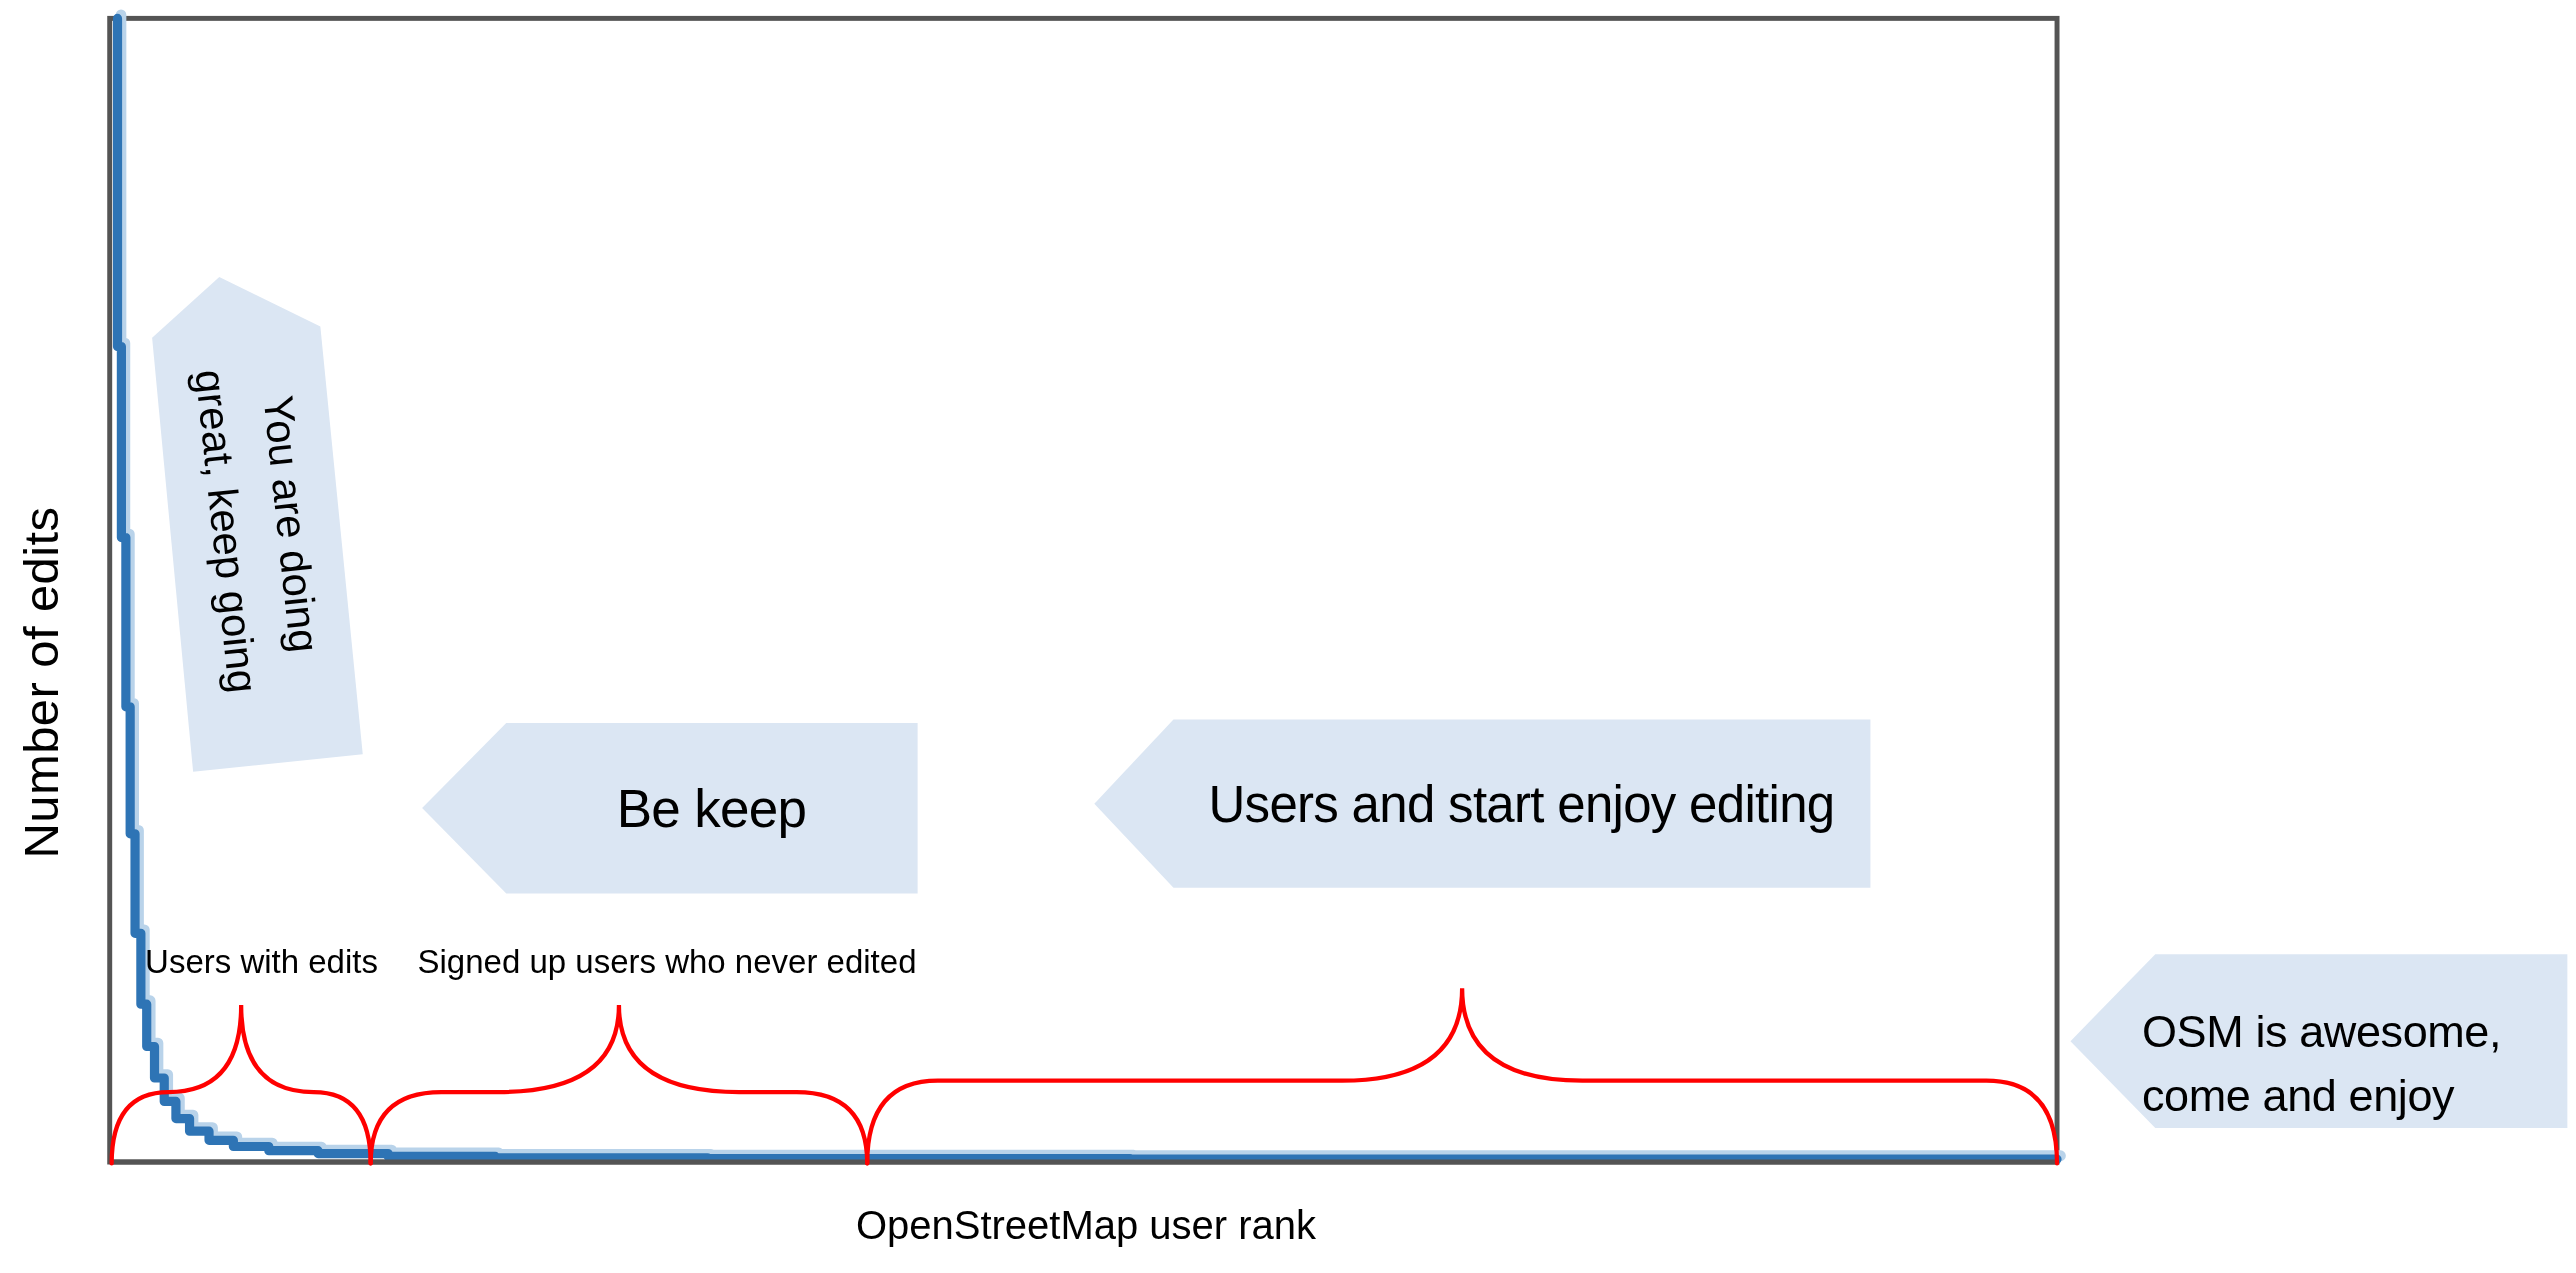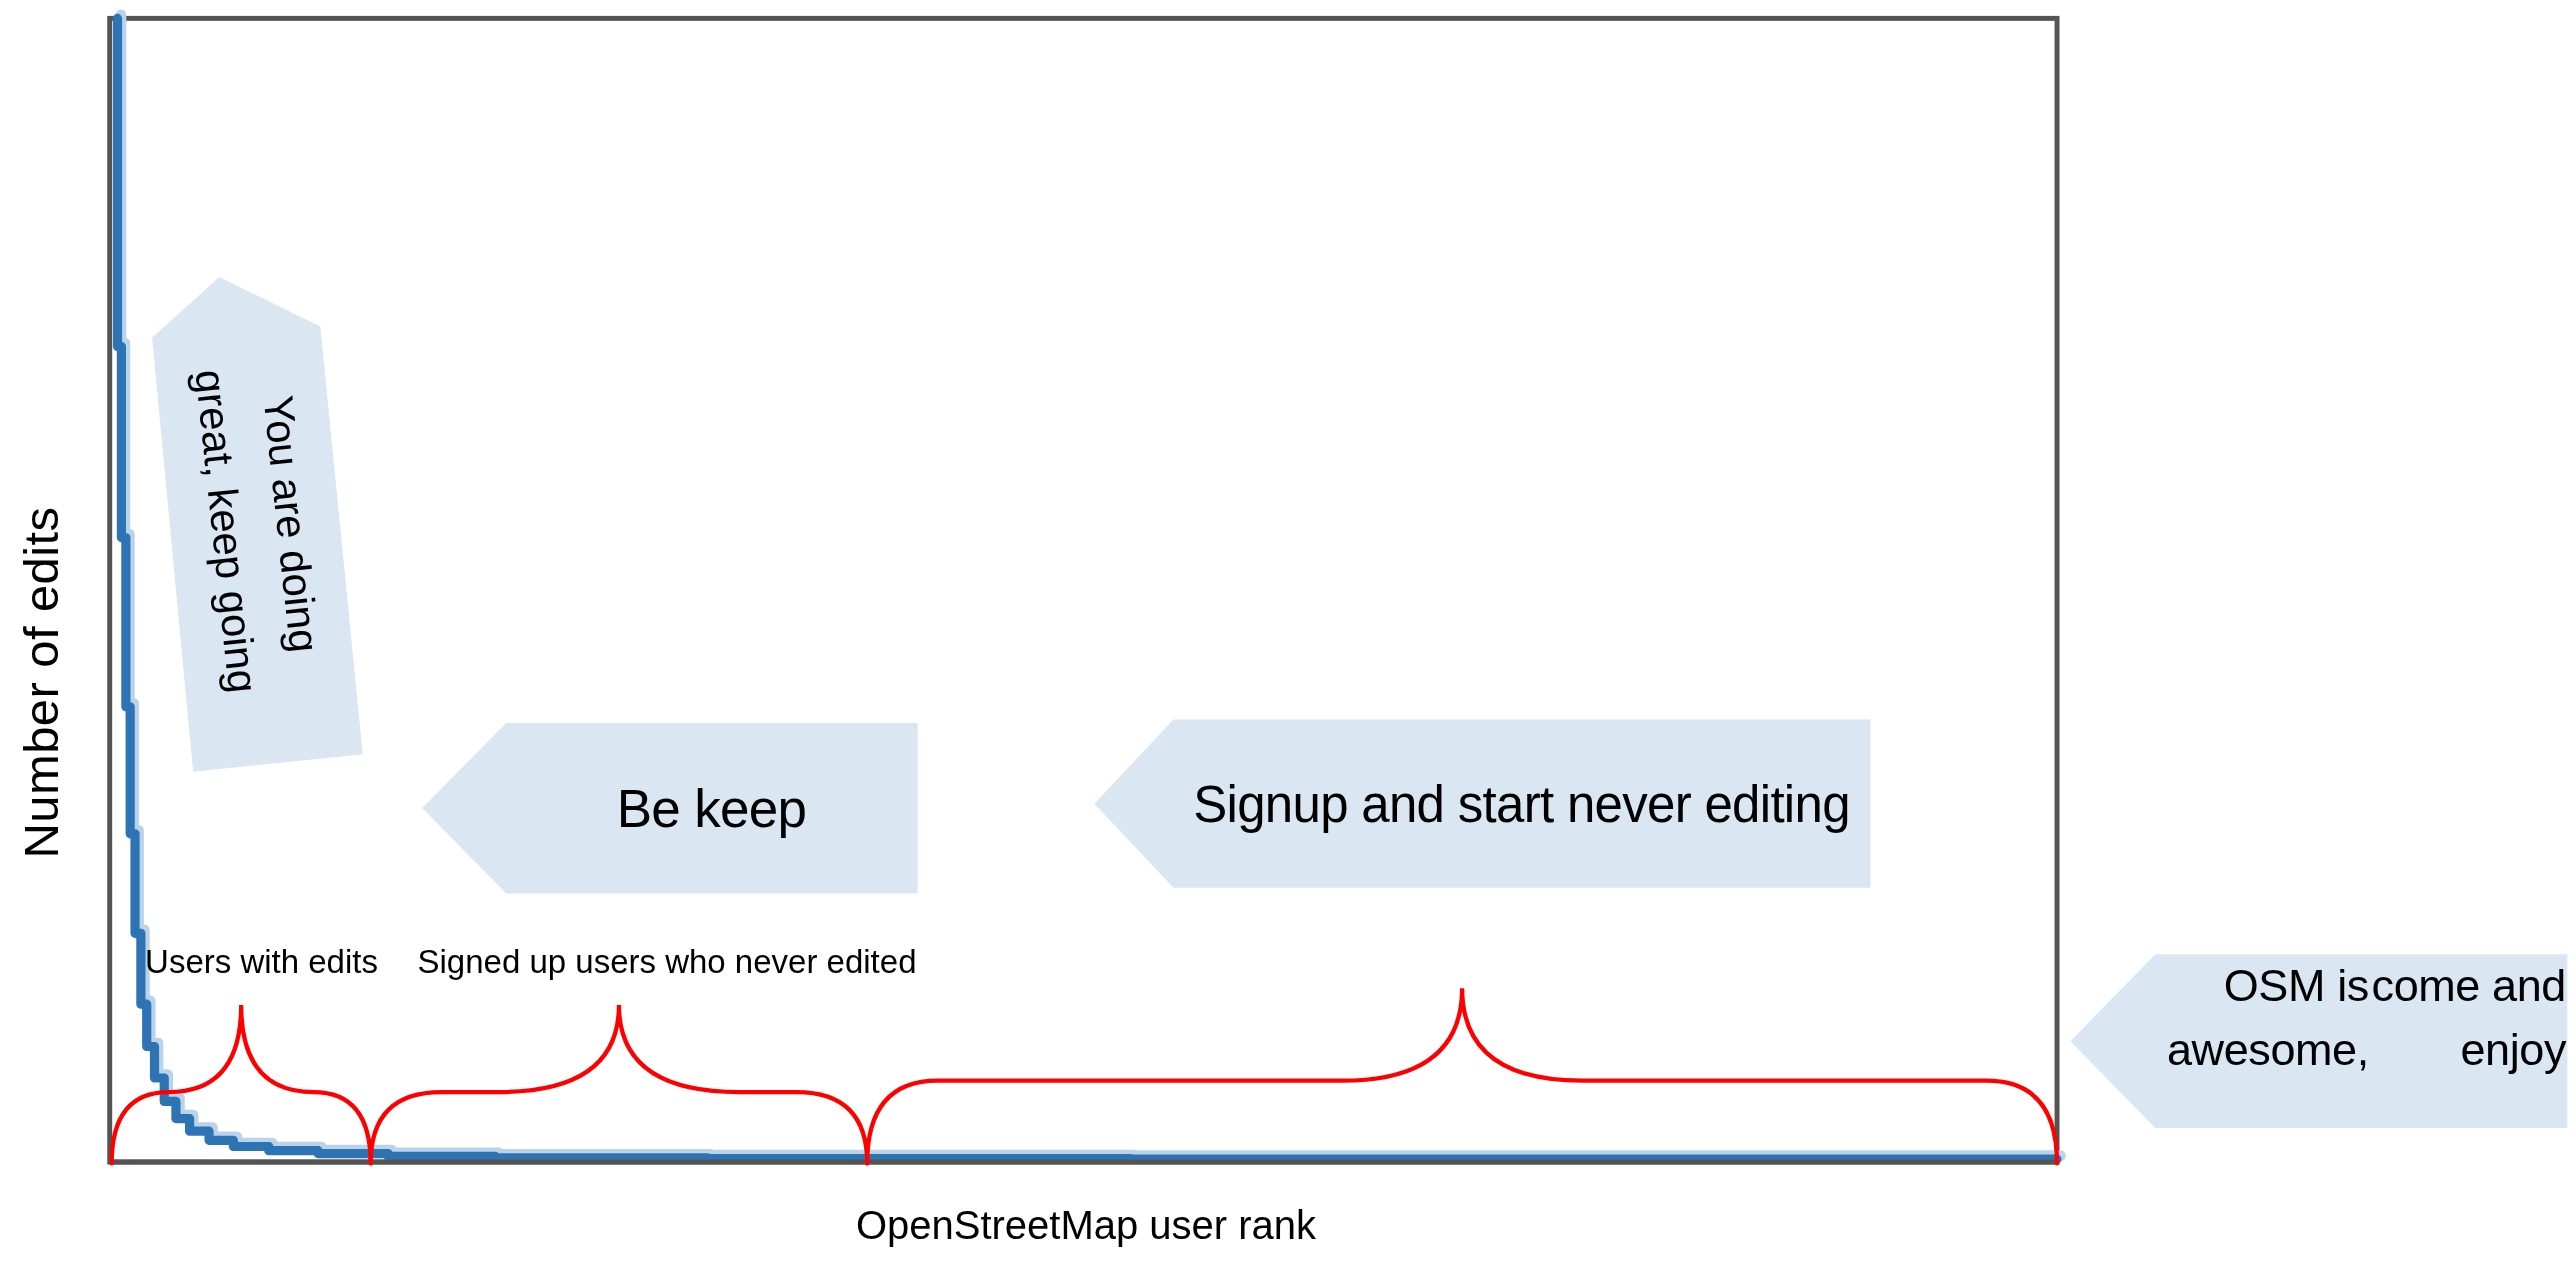--- a/index.html
+++ b/index.html
@@ -13,21 +13,21 @@
   .ylab{left:-384px;top:652px;width:855px;height:61px;font-size:49px;
         transform:rotate(-90deg);letter-spacing:0.4px;}
   .xlab{left:662px;top:1203px;width:848px;height:57px;font-size:40px;}
   .brace-lbl{font-size:33px;height:40px;}
   .brace-lbl-1{left:14px;top:943px;width:495px;}
   .brace-lbl-2{left:349px;top:943px;width:636px;}
   .brace-lbl-3{left:1111px;top:927px;width:707px;}
   .co-bebold{left:506px;top:723px;width:411px;height:170px;font-size:53px;letter-spacing:-0.7px;}
   .co-signup{left:1173px;top:720px;width:697px;height:168px;font-size:51px;letter-spacing:-0.7px;}
   .co-osm{left:2142px;top:954px;width:424px;height:219px;font-size:45px;line-height:64px;
-          display:flex;flex-direction:row;justify-content:center;align-items:flex-start;letter-spacing:-0.4px;text-align:right;}
+          display:flex;flex-direction:column;justify-content:center;align-items:flex-start;letter-spacing:-0.4px;}
   .co-keepgoing{left:185px;top:303px;width:139px;height:450px;font-size:42px;line-height:65px;
           writing-mode:vertical-rl;text-align:center;transform:rotate(-6deg);
           white-space:pre-line;letter-spacing:0;}
 </style>
 </head>
 <body>
 
 <div class="stage">
 
   <svg class="layer" width="2576" height="1273" viewBox="0 0 3644 1801">
@@ -53,19 +53,19 @@
 
   <div class="lbl ylab center">Number of edits</div>
   <div class="lbl xlab center">OpenStreetMap user rank</div>
 
   <div class="lbl brace-lbl brace-lbl-1 center">Users with edits</div>
   <div class="lbl brace-lbl brace-lbl-2 center">Signed up users who never edited</div>
 
   <div class="lbl co-keepgoing">You are doing
 great, keep going</div>
   <div class="lbl co-bebold flexc">Be keep</div>
-  <div class="lbl co-signup flexc">Signup and start never editing</div>
+  <div class="lbl co-signup flexc">Users and start enjoy editing</div>
   <div class="lbl co-osm">
     <span>OSM is awesome,</span>
     <span>come and enjoy</span>
   </div>
 </div>
 
 
 </body></html>

